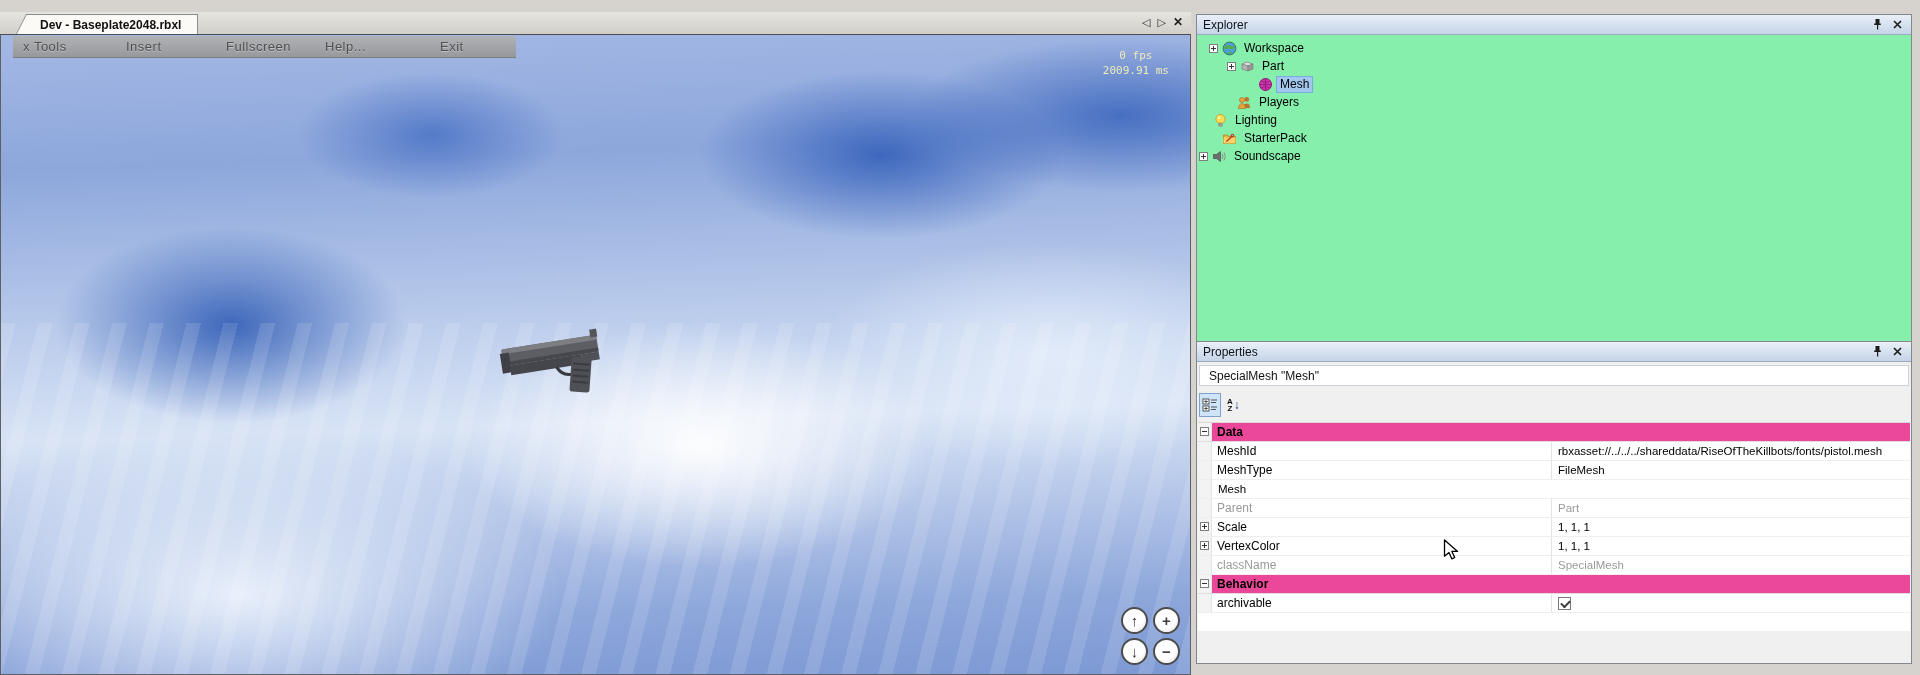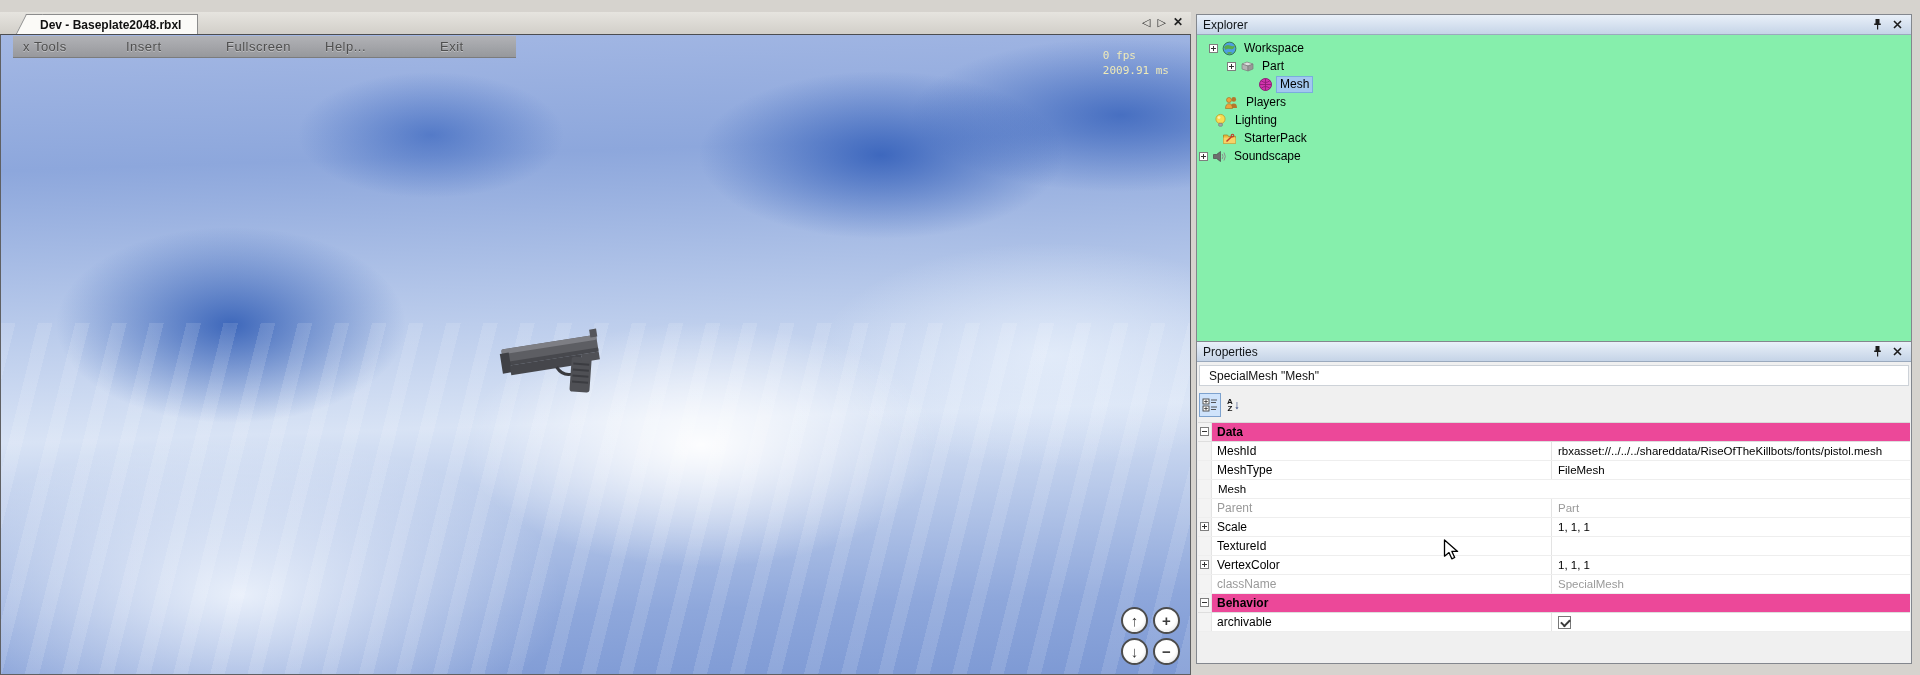--- a/index.html
+++ b/index.html
@@ -38,21 +38,21 @@
   .viewport::after { content:""; position:absolute; left:0; right:0; top:45%; bottom:0;
       background:repeating-linear-gradient(104deg, rgba(255,255,255,0.12) 0 14px, rgba(255,255,255,0) 14px 36px);
       pointer-events:none; }
 
   .menubar { position:absolute; left:12px; top:1px; width:503px; height:22px;
              background:linear-gradient(rgba(178,178,178,0.92), rgba(150,150,150,0.92));
              border-bottom:1px solid rgba(110,110,110,0.8); z-index:5; }
   .menubar span { position:absolute; top:3px; font-size:13px; color:#4f4f4f;
                   text-shadow:0 1px 0 rgba(255,255,255,0.35); letter-spacing:0.5px; cursor:default; }
 
-  .fps { position:absolute; right:21px; top:13px; text-align:left; z-index:4;
+  .fps { position:absolute; right:21px; top:13px; text-align:center; z-index:4;
          font-family:"DejaVu Sans Mono", monospace; font-size:11px; line-height:15px; color:#efeab8; }
 
   .pistol { position:absolute; left:496px; top:282px; width:126px; height:82px; z-index:3; }
 
   .camctrl { position:absolute; right:9px; bottom:9px; width:60px; height:58px; z-index:6;
              display:grid; grid-template-columns:28px 28px; grid-template-rows:28px 28px; gap:3px 4px; }
   .cbtn { width:27px; height:27px; border-radius:50%; border:2px solid #4c4c4c;
           background:radial-gradient(circle at 40% 35%, #ffffff 55%, #d9d9d9);
           display:flex; align-items:center; justify-content:center;
           font-size:15px; font-weight:bold; color:#3c3c3c; line-height:1; cursor:pointer; }
@@ -229,21 +229,21 @@
         <span class="slot"></span>
         <span class="ticon">
           <svg width="15" height="15" viewBox="0 0 15 15">
               <circle cx="7.5" cy="7.5" r="6" fill="#d233ae" stroke="#8c1d73" stroke-width="1"></circle>
               <path d="M1.5 7.5 h12 M7.5 1.5 v12 M3 3.5 q4.5 4 9 0 M3 11.5 q4.5 -4 9 0" stroke="#8c1d73" stroke-width="0.9" fill="none"></path>
             </svg>
         </span>
         <span class="tlabel selected">Mesh</span>
       </div>
 
-      <div class="trow" style="padding-left:12px">
+      <div class="trow" style="padding-left:25px">
         <span class="slot"></span>
         <span class="ticon">
           <svg width="15" height="15" viewBox="0 0 15 15">
               <circle cx="9.8" cy="4.4" r="2.3" fill="#b5772c"></circle>
               <path d="M6.6 13 q0-4.4 3.2-4.4 q3.2 0 3.2 4.4 Z" fill="#b5772c"></path>
               <circle cx="5" cy="5" r="2.5" fill="#eda33d" stroke="#9c6a1e" stroke-width="0.6"></circle>
               <path d="M1.5 13.5 q0-4.8 3.5-4.8 q3.5 0 3.5 4.8 Z" fill="#eda33d" stroke="#9c6a1e" stroke-width="0.6"></path>
             </svg>
         </span>
         <span class="tlabel">Players</span>
@@ -360,25 +360,20 @@
       </div>
 
       <div class="prow">
         <div class="pgut">
             <span class="expander plus"></span>
           </div>
         <div class="pname">Scale</div>
         <div class="pval">1, 1, 1</div>
       </div>
 
-      <div class="prow">
-        <div class="pgut"></div>
-        <div class="pname">TextureId</div>
-        <div class="pval"></div>
-      </div>
 
       <div class="prow">
         <div class="pgut">
             <span class="expander plus"></span>
           </div>
         <div class="pname">VertexColor</div>
         <div class="pval">1, 1, 1</div>
       </div>
 
       <div class="prow">

